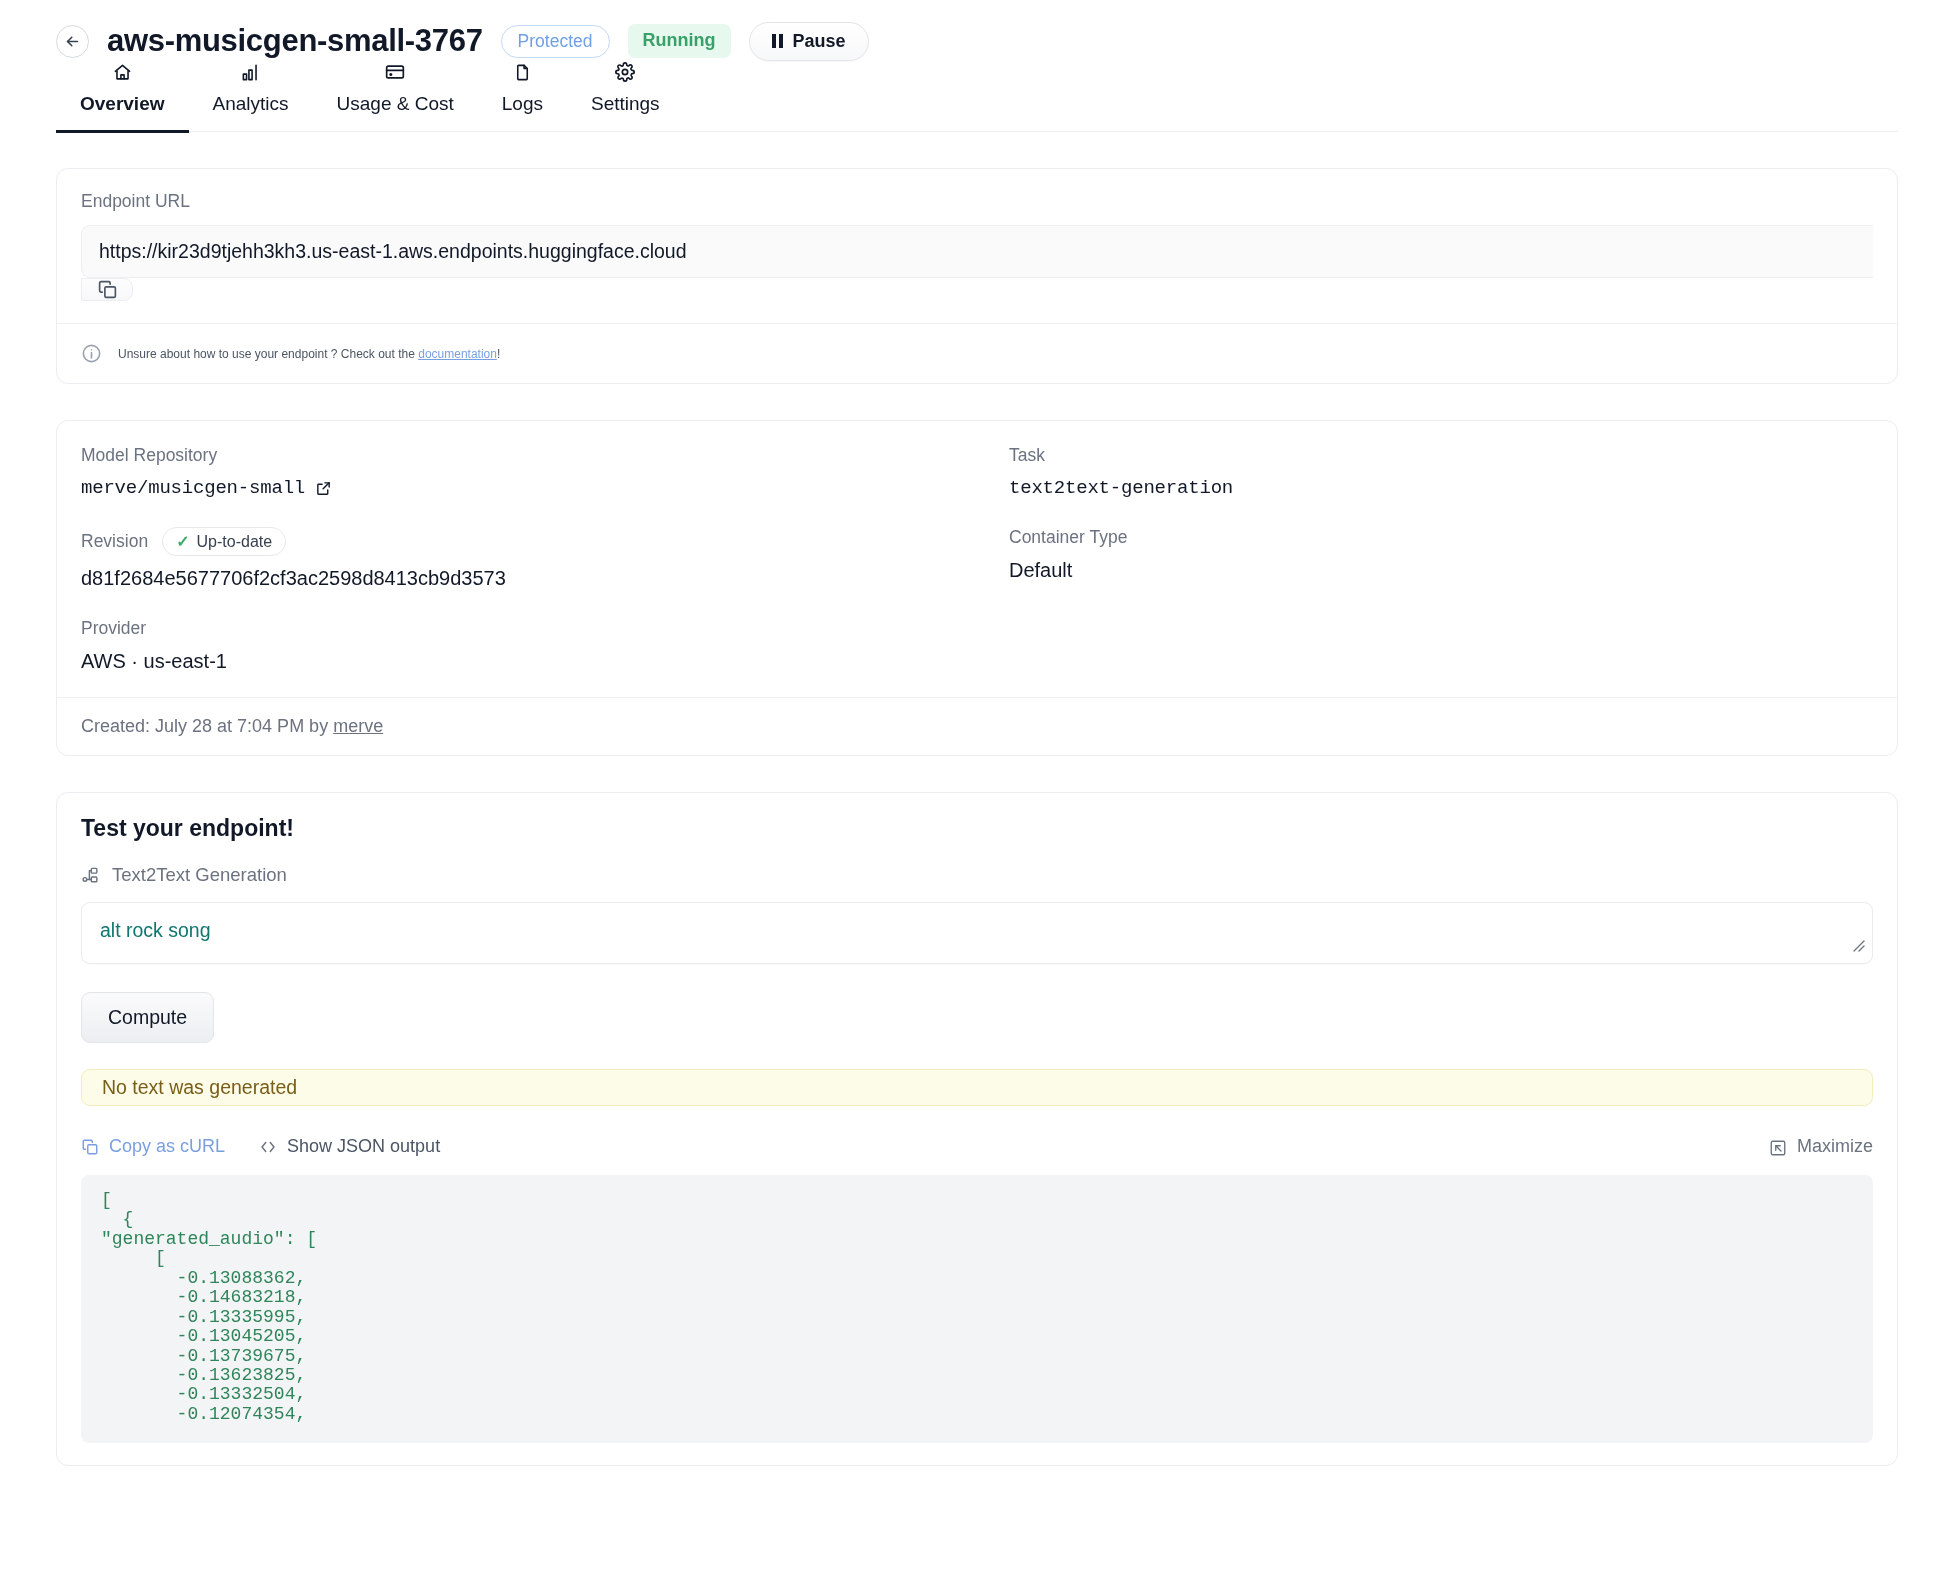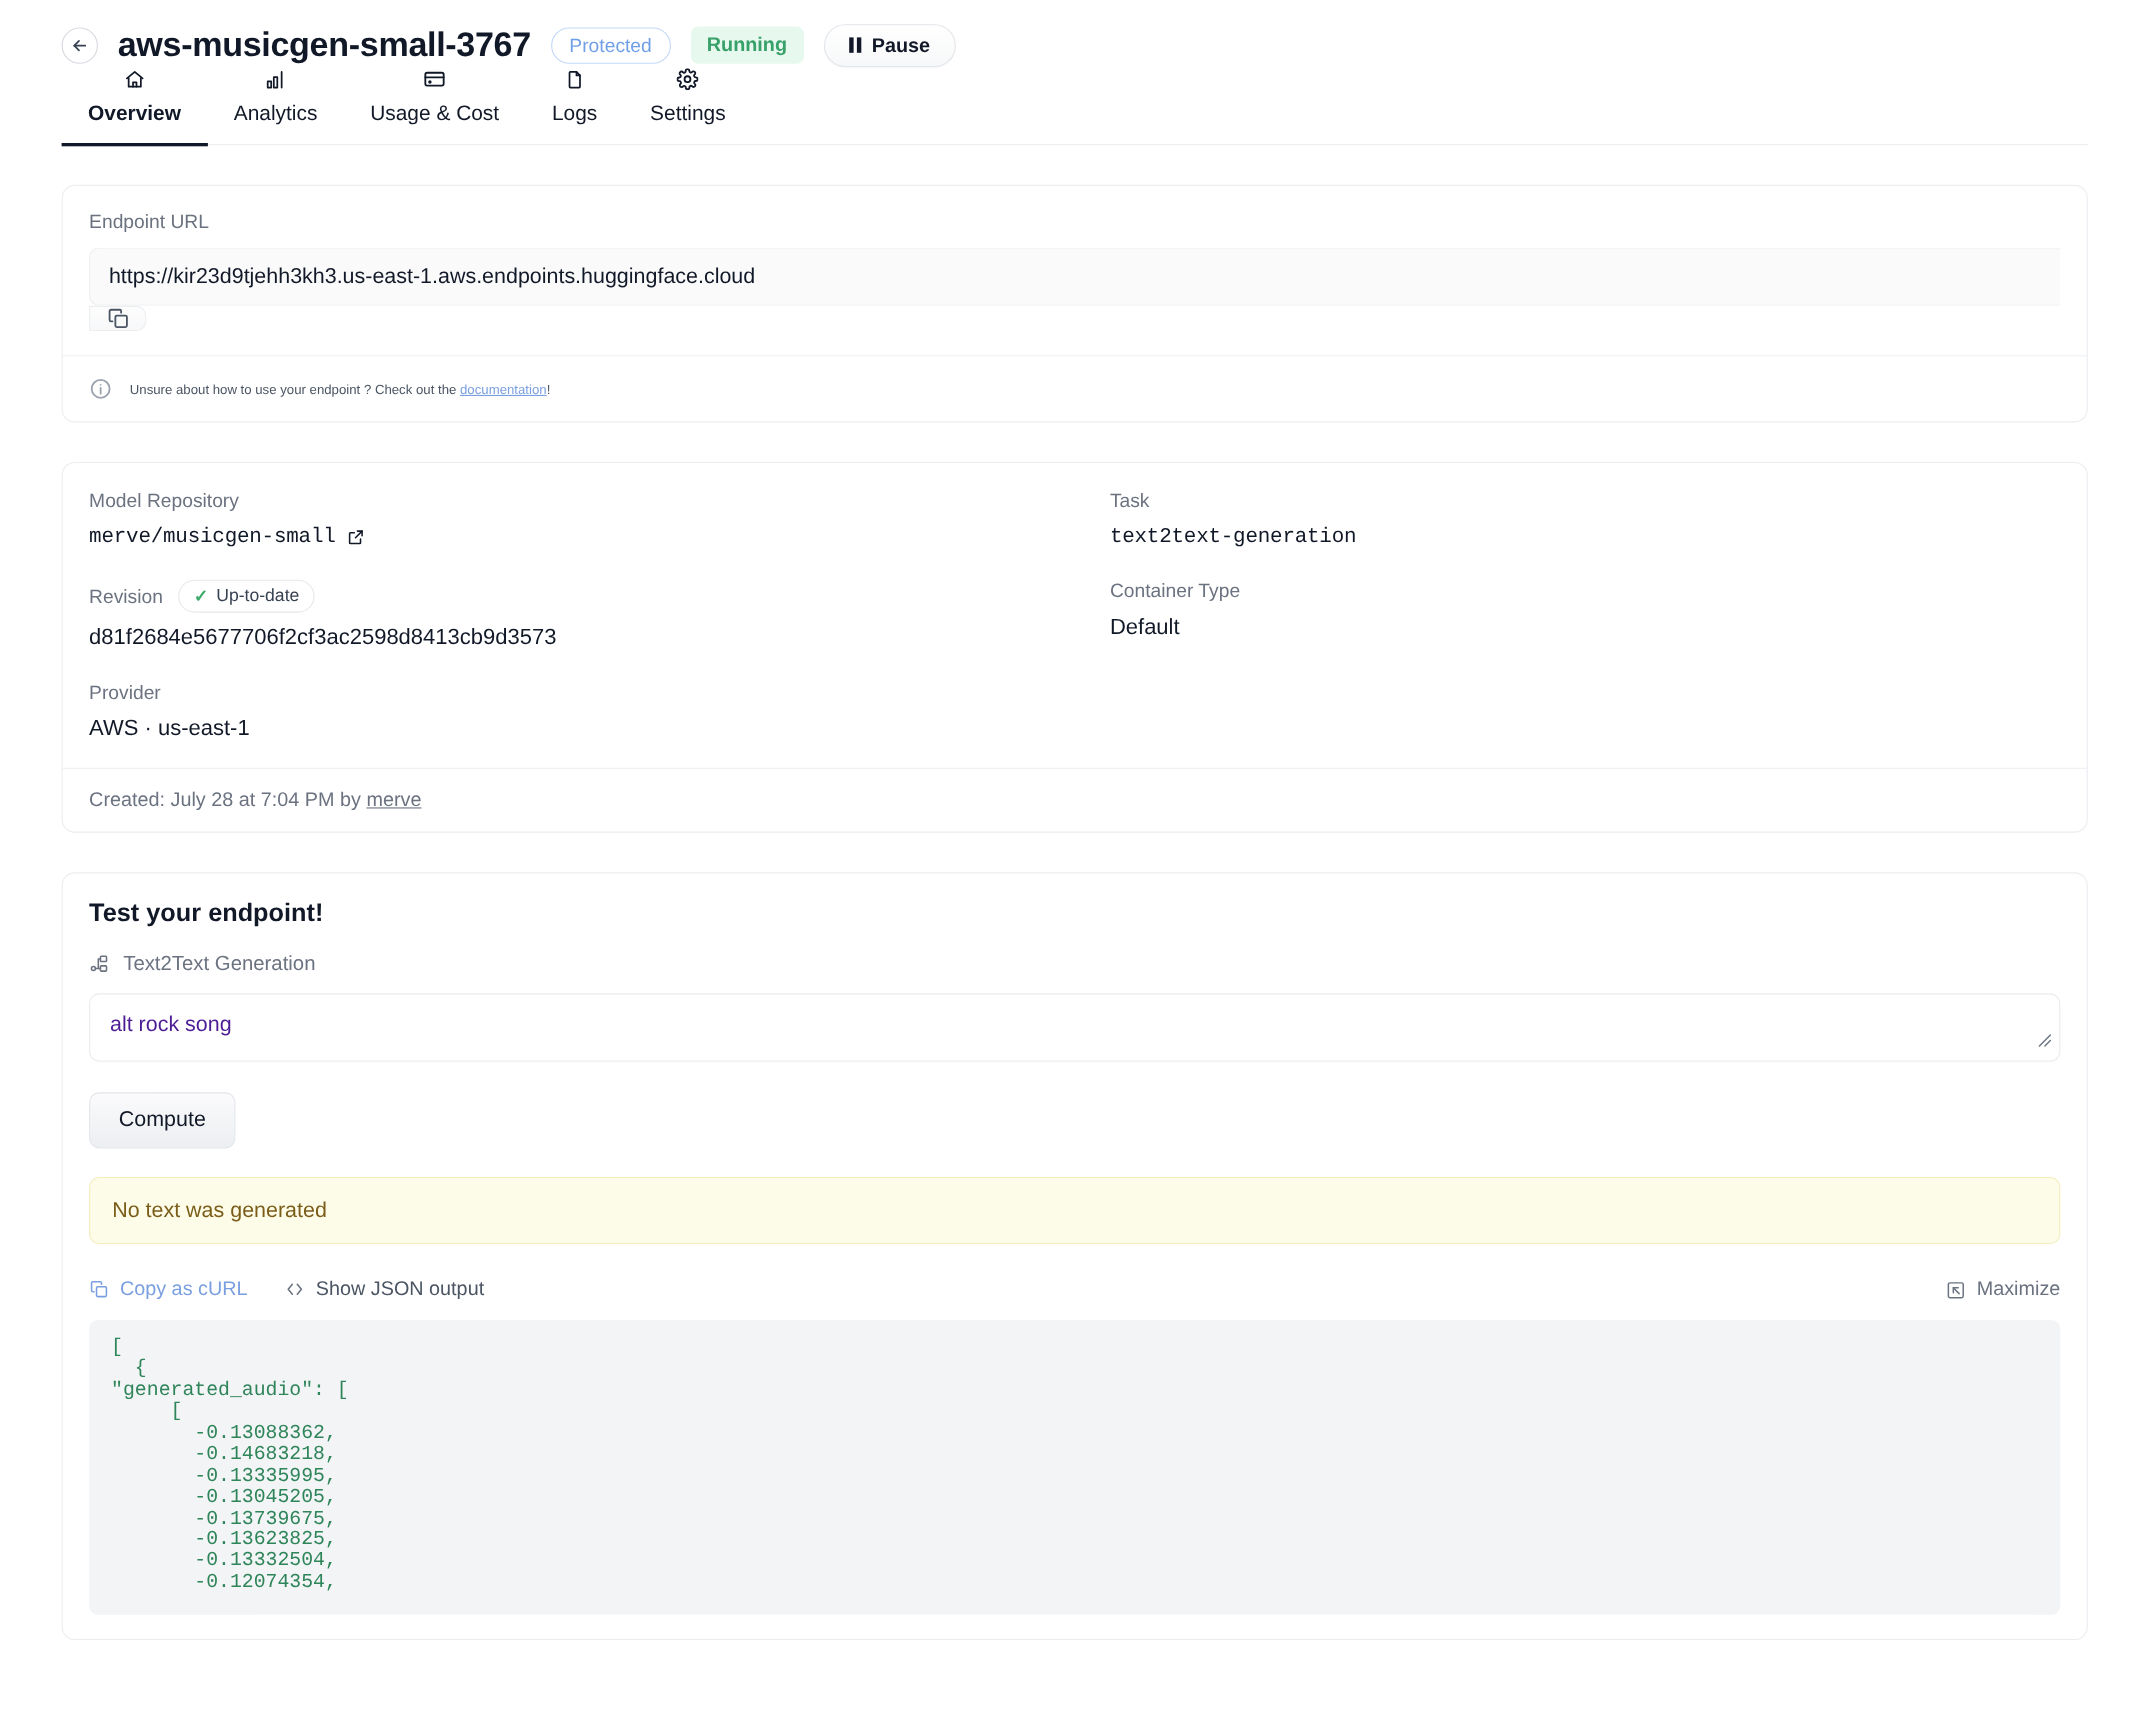--- a/index.html
+++ b/index.html
@@ -109,33 +109,33 @@
     border-top: 1.4px solid #eef0f2; padding: 18px 24px;
     font-size: 18px; color: #6b7280;
   }
   .created-row a { color: #6b7280; text-decoration: underline; }
 
   
   .test-title { font-size: 23px; font-weight: 700; color: #111827; margin-bottom: 22px; }
   .task-line { display: flex; align-items: center; gap: 12px; font-size: 18.5px; color: #6b7280; margin-bottom: 16px; }
   .textarea {
     border: 1.3px solid #e9ebee; border-radius: 9px; background: #fff;
-    height: 62px; padding: 16px 18px; font-size: 19.5px; color: #4c1d95;
+    height: 62px; padding: 16px 18px; font-size: 19.5px; color: #0f766e;
     position: relative; box-shadow: 0 1px 1px rgba(0,0,0,.015);
   }
   .resize-grip { position: absolute; right: 5px; bottom: 4px; color: #6b7280; }
   .compute-btn {
     margin-top: 28px; display: inline-flex; align-items: center;
     border: 1.3px solid #e2e5ea; border-radius: 9px;
     background: linear-gradient(#fbfbfc,#eceef1);
     padding: 13px 26px; font-size: 19.5px; color: #111827; cursor: pointer;
   }
   .warn {
     margin-top: 26px; background: #fdfce8; border: 1.3px solid #f3edbc;
-    border-radius: 9px; padding: 18px 20px; font-size: 19.5px; color: #7a5d18;
+    border-radius: 9px; padding: 6px 20px; font-size: 19.5px; color: #7a5d18;
   }
   .out-toolbar {
     margin-top: 30px; display: flex; align-items: center; gap: 34px;
     font-size: 18px; color: #4b5563;
   }
   .tool-link { display: flex; align-items: center; gap: 10px; cursor: pointer; }
   .tool-link.blue { color: #7a9fe0; }
   .spacer { flex: 1; }
   .maximize { display: flex; align-items: flex-end; gap: 10px; cursor: pointer; color: #6b7280; }
   .code {

